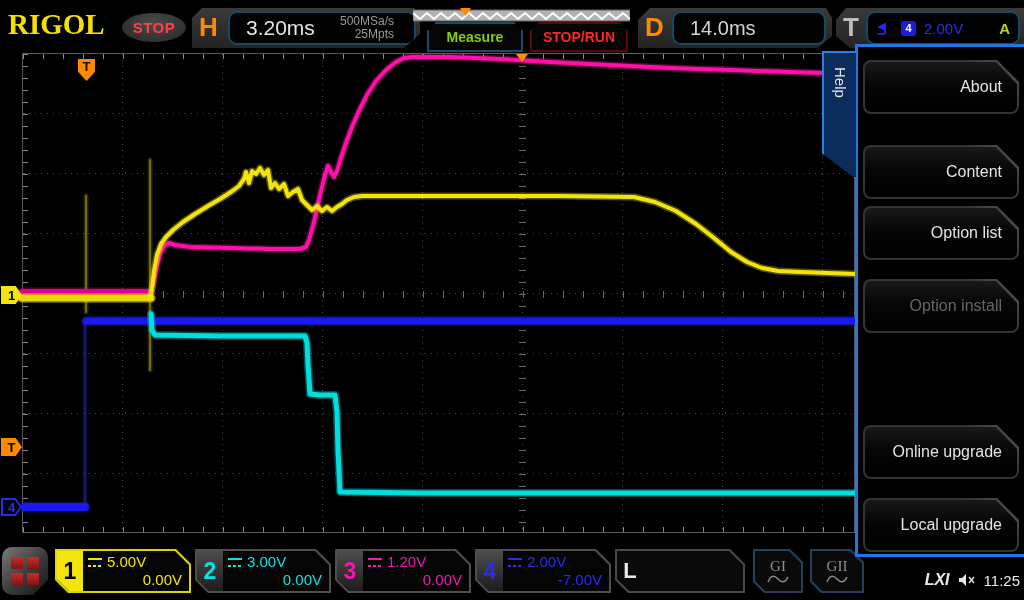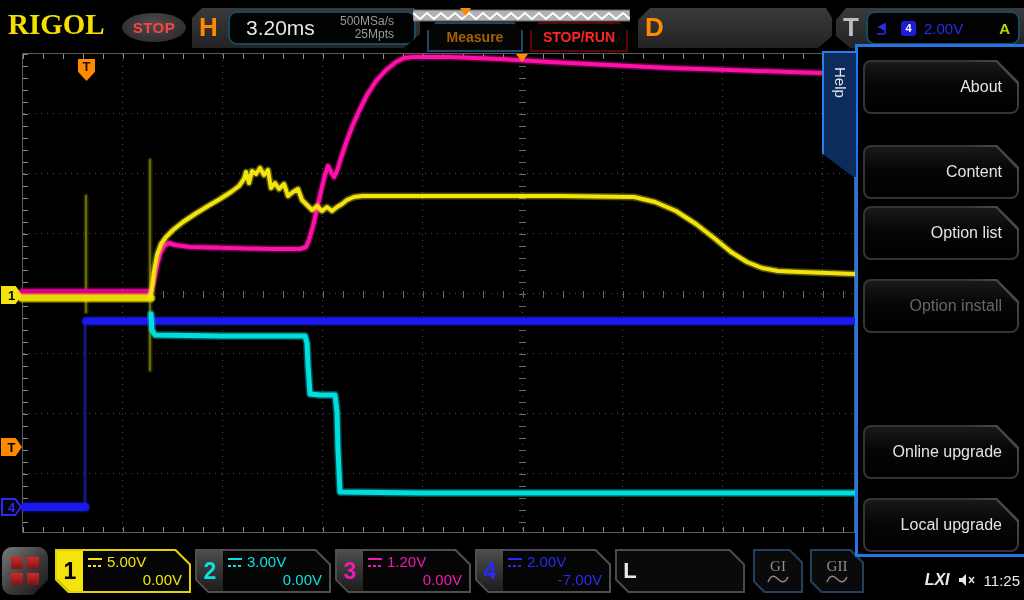--- a/index.html
+++ b/index.html
@@ -27,21 +27,21 @@
   #t-inner{left:30px;right:4px;display:flex;align-items:center;gap:8px;padding:0 8px;}
   #t-level{color:#2a2af2;font-size:15px;}
   #t-src{background:#1d1dd8;color:#fff;font-size:11px;font-weight:bold;width:15px;height:15px;border-radius:3px;
          display:flex;align-items:center;justify-content:center;}
   #t-mode{margin-left:auto;color:#b4dc00;font-weight:bold;font-size:15px;}
   #zigzag-wrap{position:absolute;left:413px;top:8px;width:217px;height:13px;}
   #zz-marker{position:absolute;left:47px;top:0;width:11px;height:8px;background:#ff8a00;
              clip-path:polygon(0 0,100% 0,50% 100%);z-index:2;}
   .tb-btn{position:absolute;top:22px;height:26px;background:#050505;display:flex;align-items:center;justify-content:center;
           font-weight:bold;font-size:14px;clip-path:polygon(0 9px,9px 0,calc(100% - 9px) 0,100% 9px,100% 100%,0 100%);}
-  #measure-btn{left:427px;width:92px;border:2px solid #1a4a66;color:#a16207;}
+  #measure-btn{left:427px;width:92px;border:2px solid #1a4a66;color:#84cc16;}
   #stoprun-btn{left:530px;width:94px;border:2px solid #5c0606;color:#ff2525;}
   
   #grid{position:absolute;left:22px;top:53px;width:833px;height:480px;border:1px solid #5a5a5a;
         box-sizing:border-box;background:#000;z-index:1;}
   .gvline{position:absolute;top:0;bottom:0;width:1px;
         background-image:repeating-linear-gradient(to bottom,#4e4e4e 0 1.5px,transparent 1.5px 6px);}
   .ghline{position:absolute;left:0;right:0;height:1px;
         background-image:repeating-linear-gradient(to right,#4e4e4e 0 1.5px,transparent 1.5px 6px);}
   .ticks-left{position:absolute;left:0;top:0;bottom:0;width:5px;
         background-image:repeating-linear-gradient(to bottom,#8a8a8a 0 1px,transparent 1px 12px);}
@@ -205,20 +205,23 @@
           <rect x="0" y="1" width="217" height="11" fill="#b2b2b2" stroke="#666"></rect>
           <polyline points="0,4 7,10 14,4 21,10 28,4 35,10 42,4 49,10 56,4 63,10 70,4 77,10 84,4 91,10 98,4 105,10 112,4 119,10 126,4 133,10 140,4 147,10 154,4 161,10 168,4 175,10 182,4 189,10 196,4 203,10 210,4 217,10" fill="none" stroke="#ffffff" stroke-width="2"></polyline>
         </svg>
       <div id="zz-marker"></div>
     </div>
     <div class="tb-btn" id="measure-btn">Measure</div>
     <div class="tb-btn" id="stoprun-btn">STOP/RUN</div>
 
     <div class="blk" id="d-blk">
       <div class="blk-label orange">D</div>
+      <div class="inner-box" id="d-inner">
+        <div id="d-time">14.0ms</div>
+      </div>
     </div>
 
     <div class="blk" id="t-blk">
       <div class="blk-label gray">T</div>
       <div class="inner-box" id="t-inner">
         <svg width="17" height="15" viewBox="0 0 17 15">
           <path d="M1 13 H9 M9 13 V3 M9 3 L3 6 L9 9 Z" stroke="#2a2af2" stroke-width="1.6" fill="#2a2af2"></path>
         </svg>
         <div id="t-src">4</div>
         <div id="t-level">2.00V</div>

